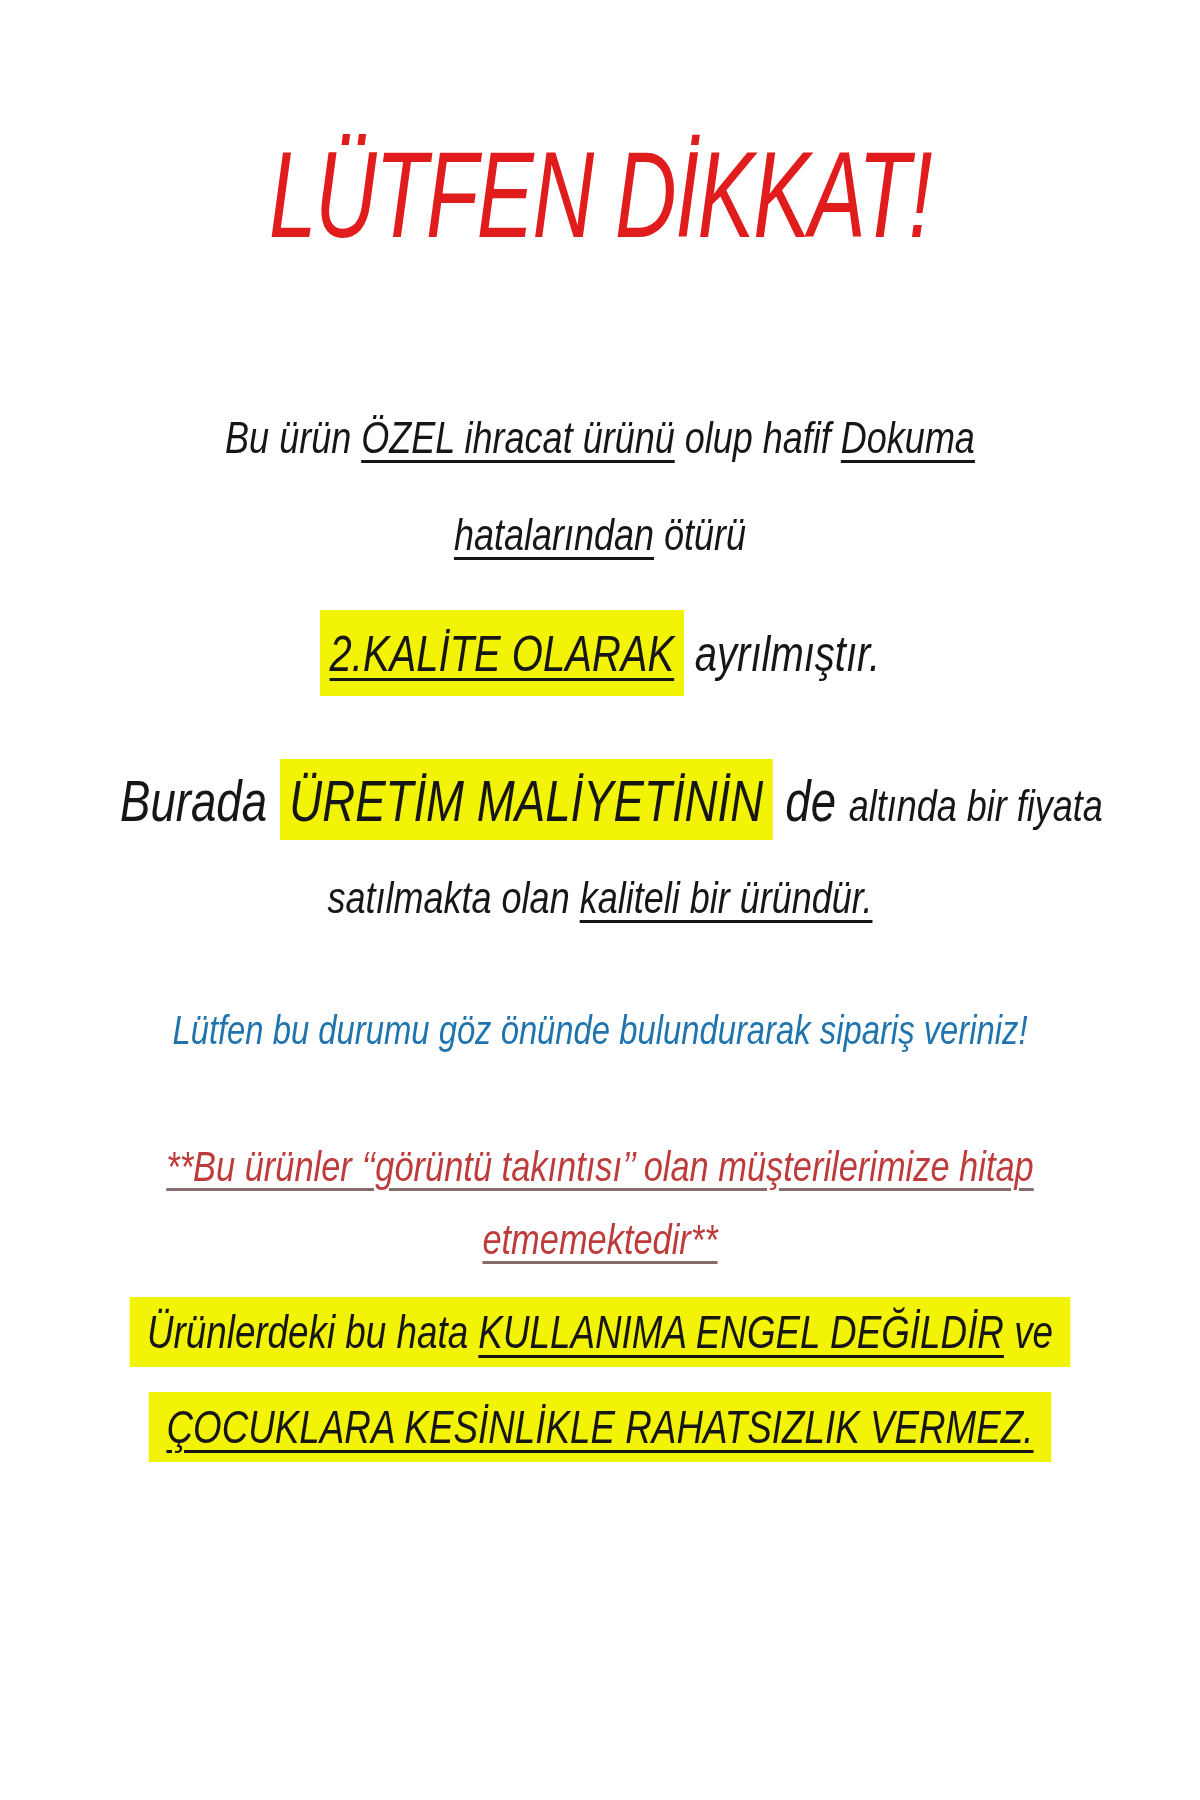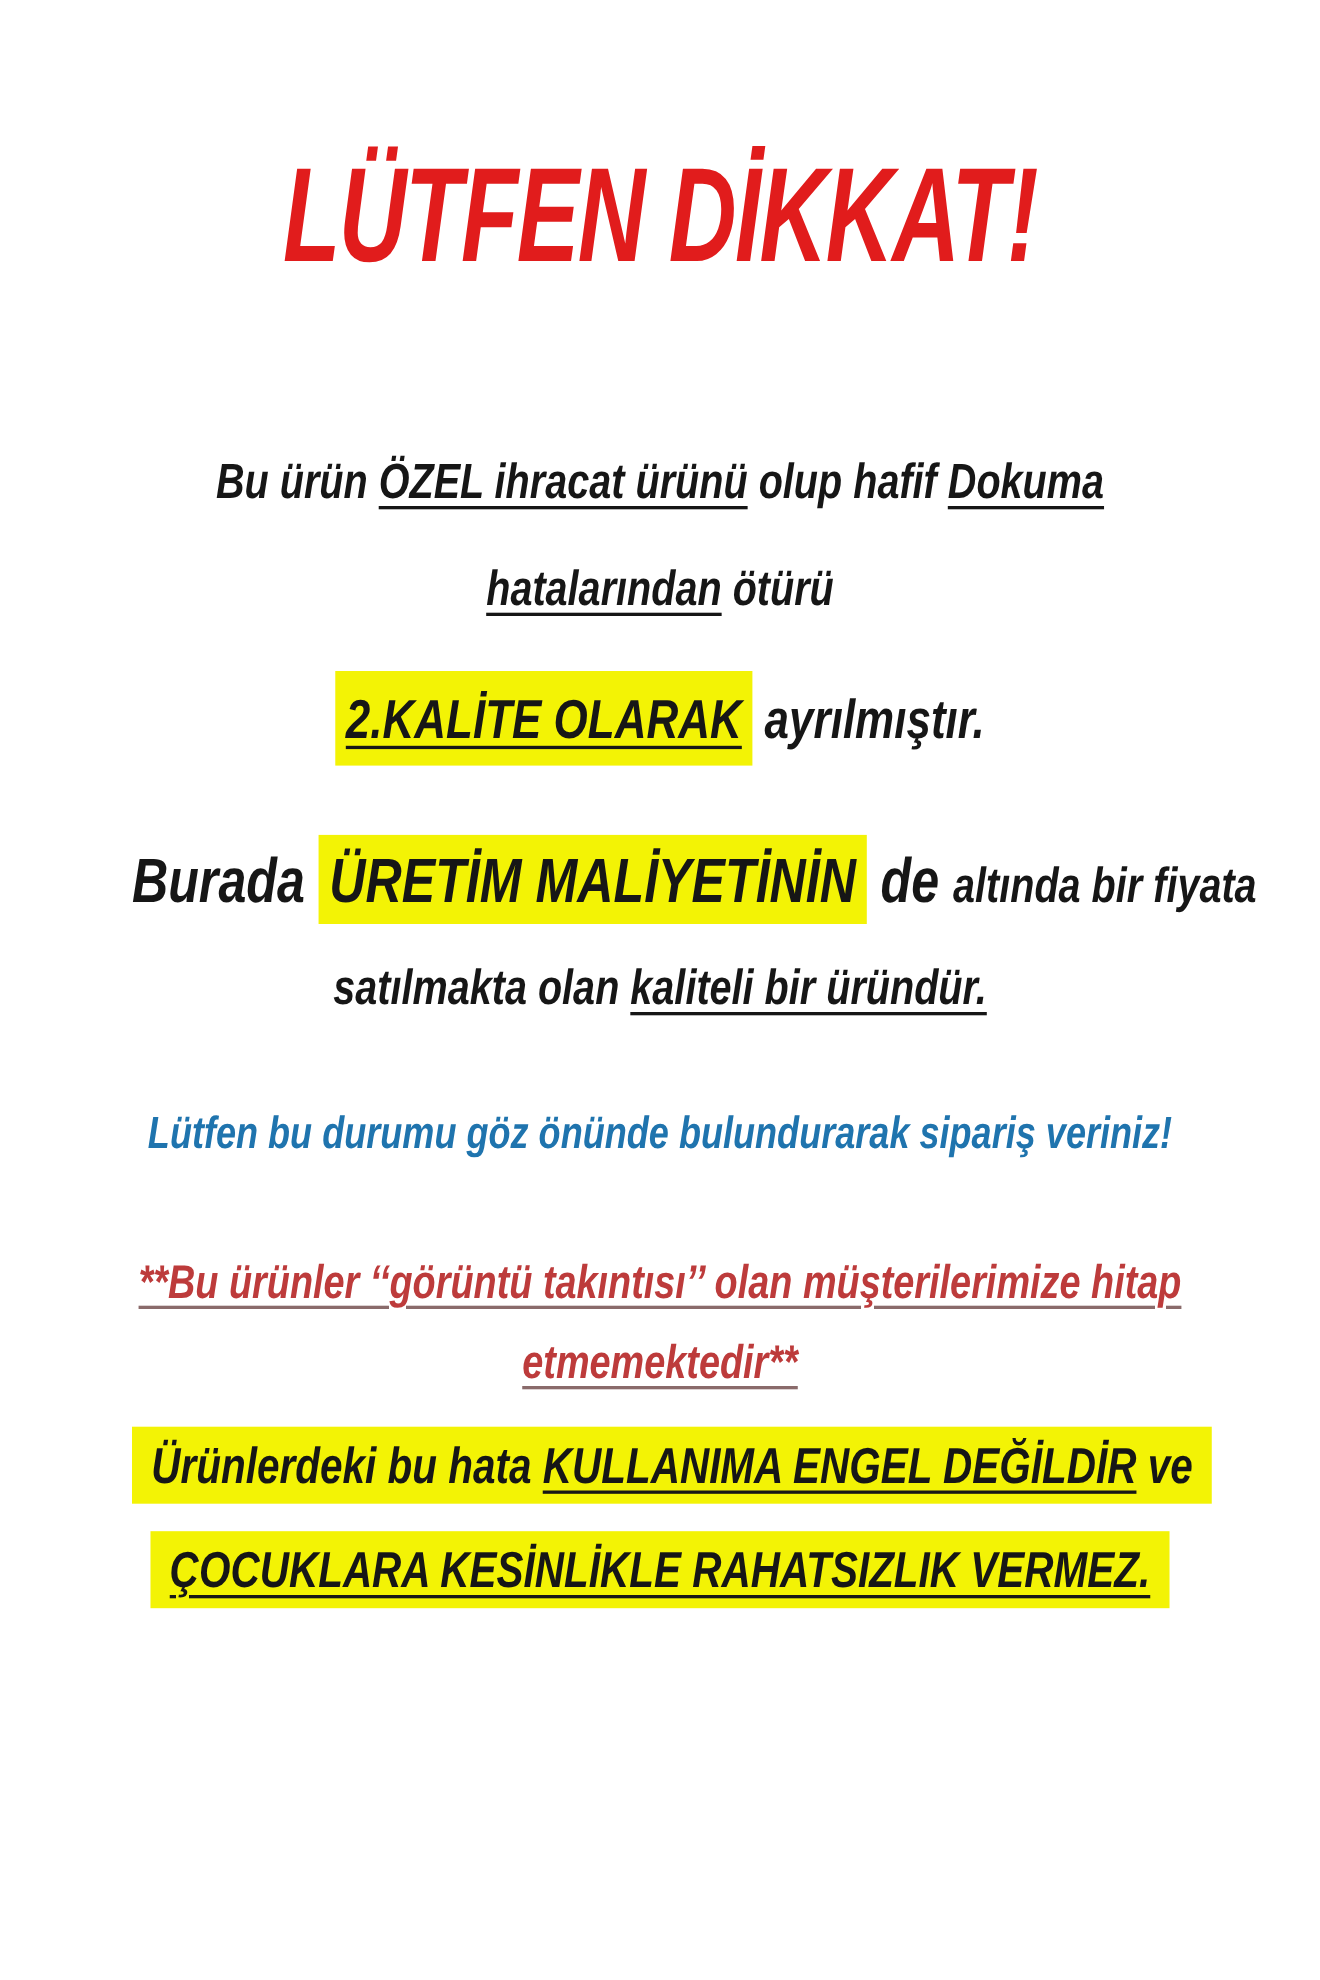--- a/index.html
+++ b/index.html
@@ -3,21 +3,21 @@
 <meta charset="utf-8">
 <style>
   html,body{margin:0;padding:0;background:#ffffff;}
   .page{
     position:relative;
     width:1200px;height:1800px;
     margin:0 auto;
     background:#ffffff;
     overflow:hidden;
     font-family:"Liberation Sans","DejaVu Sans",sans-serif;
-    font-weight:bold;font-style:italic;
+    font-weight:normal;font-style:italic;
     color:#161616;
   }
   .line{
     position:absolute;left:0;right:0;
     text-align:center;
     line-height:1;
     white-space:nowrap;
   }
   .sq{transform:scaleX(0.80);transform-origin:50% 50%;}
   .sq-title{transform:scaleX(0.70);transform-origin:50% 50%;}

